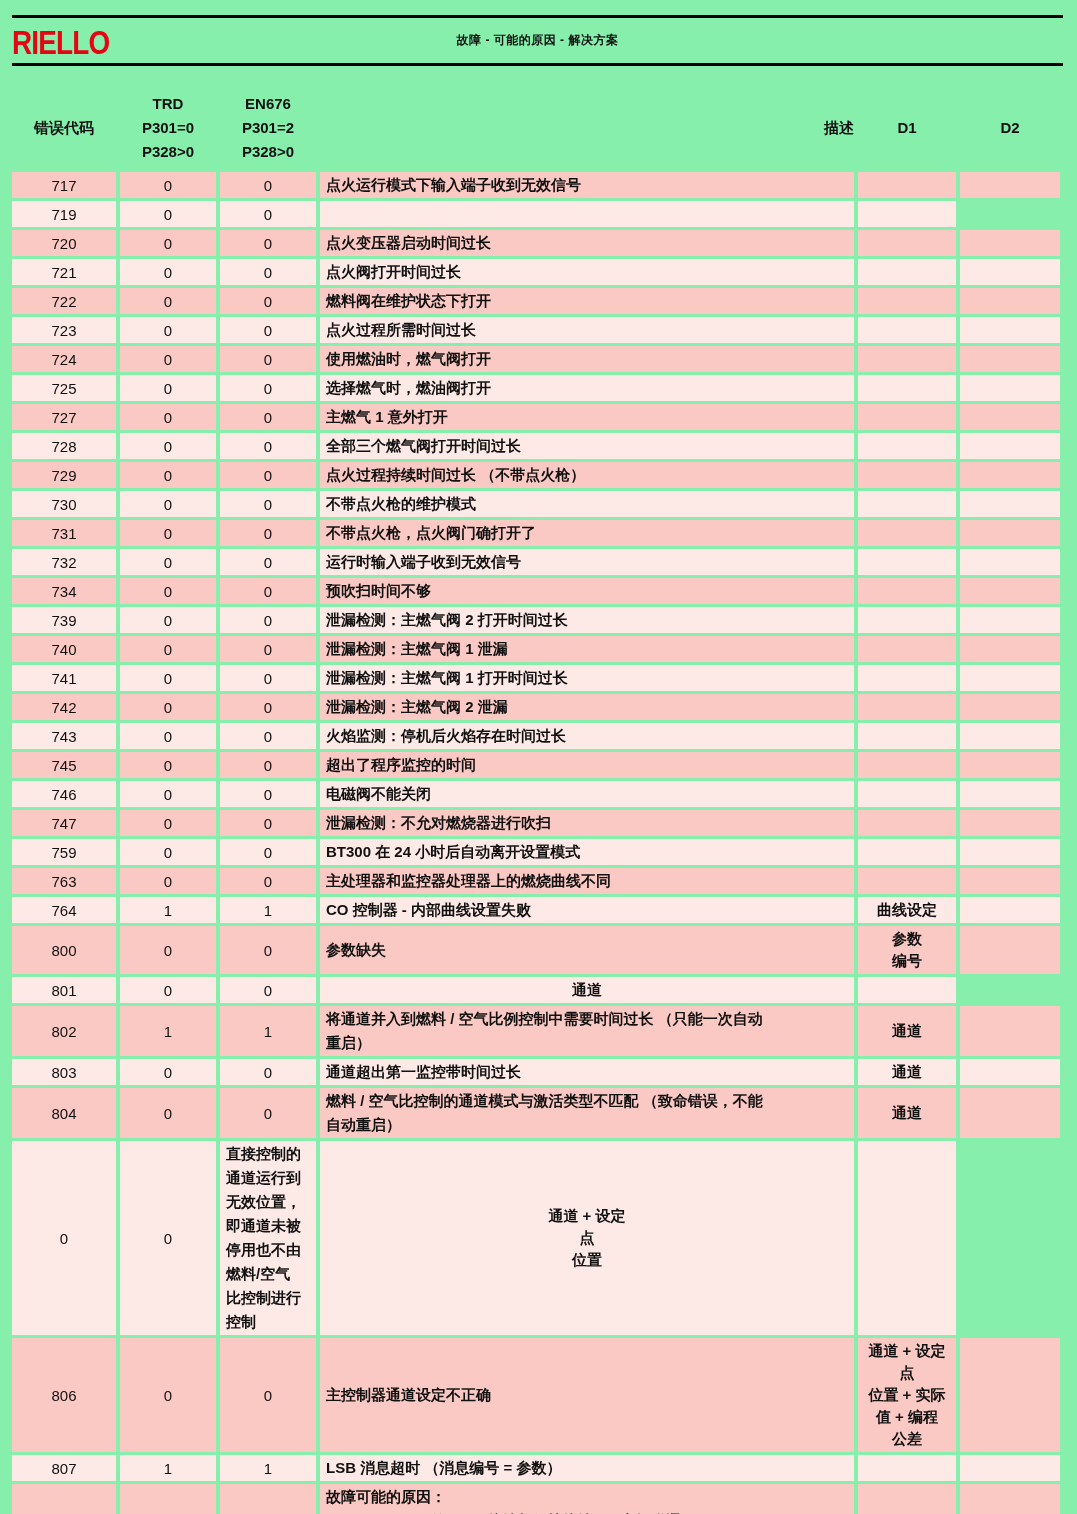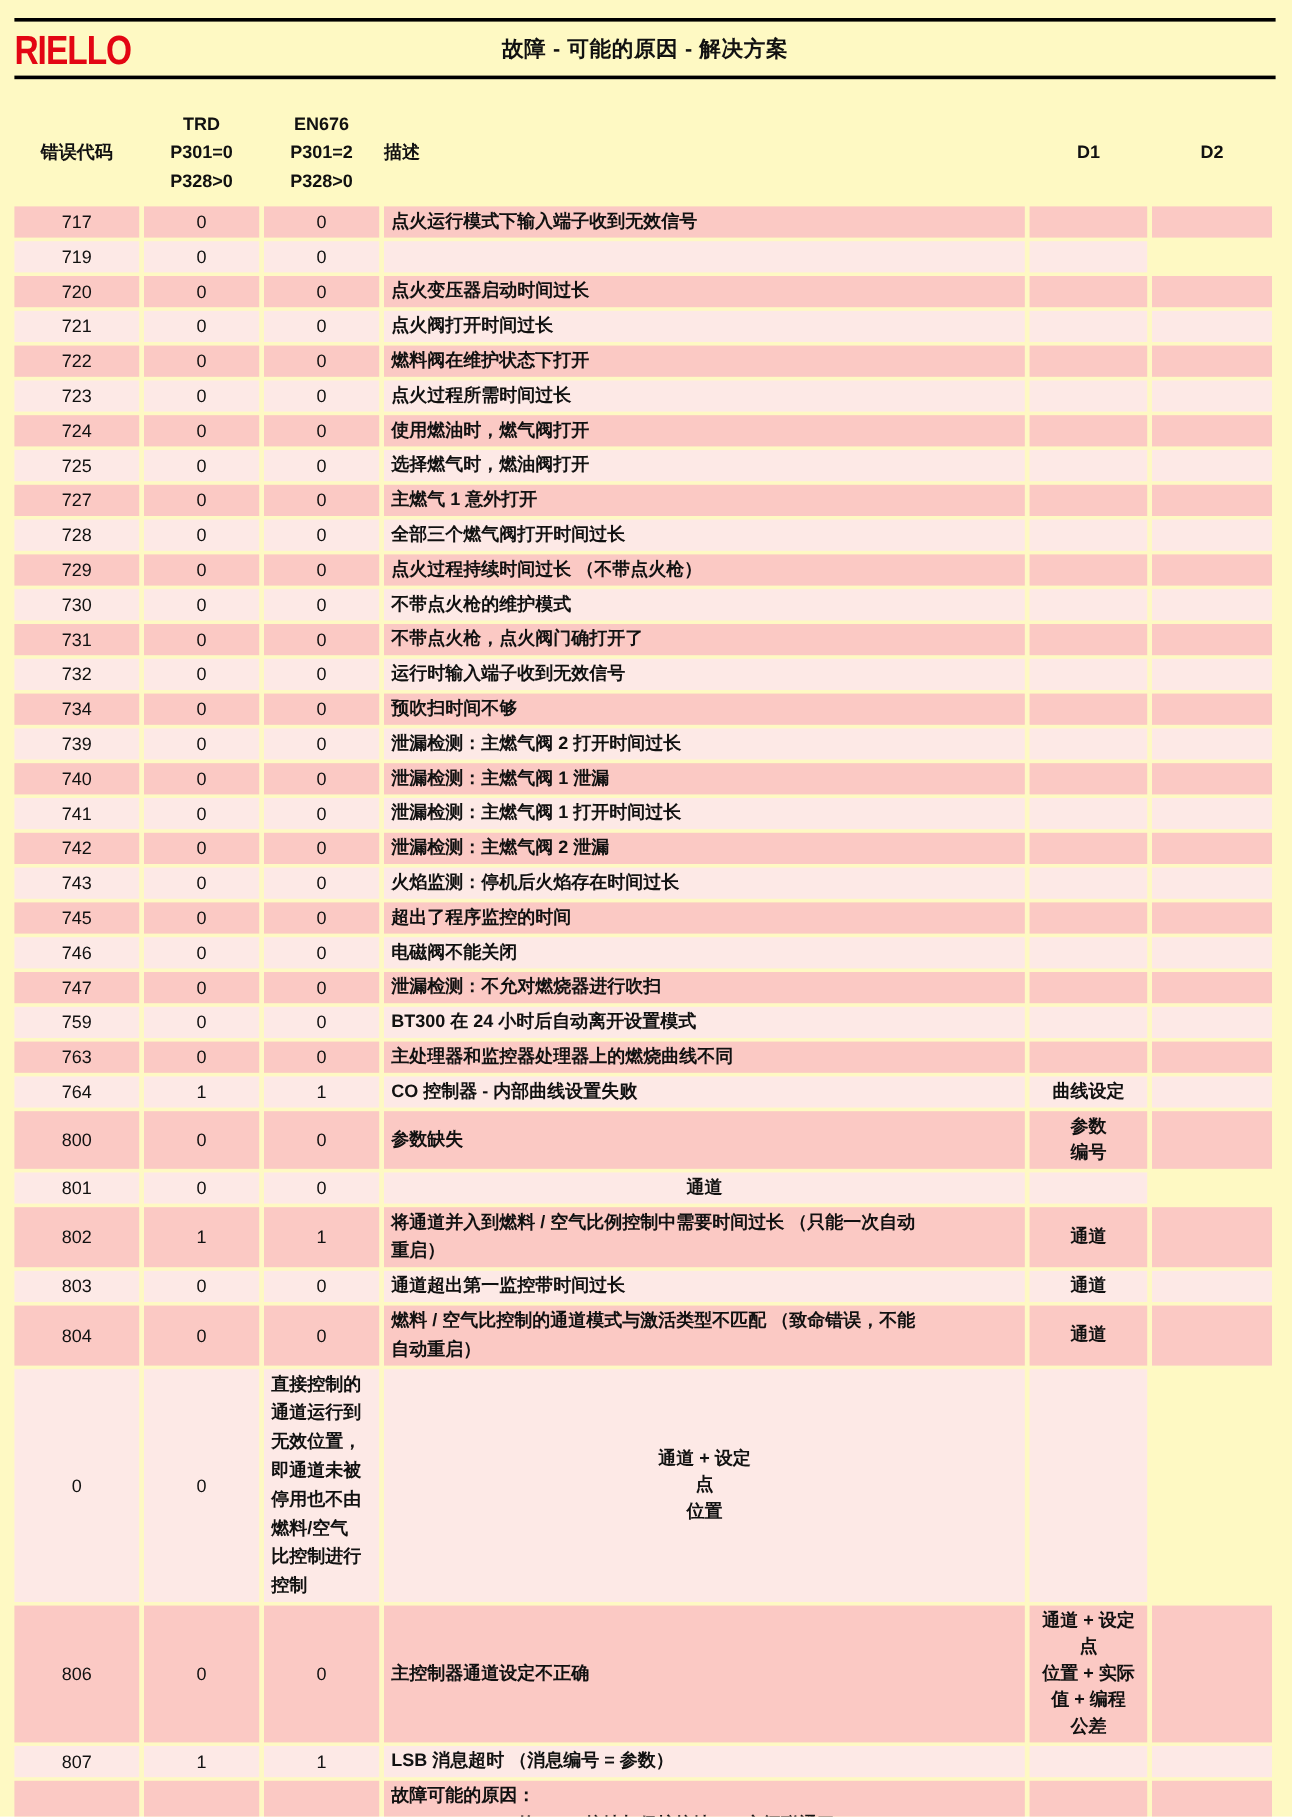--- a/index.html
+++ b/index.html
@@ -1,21 +1,21 @@
 <!DOCTYPE html>
 <html><head>
 <meta charset="utf-8">
 <style>
   * { margin: 0; padding: 0; box-sizing: border-box; }
   html, body { background: #ffffff; }
   .page {
     position: relative;
     width: 1077px;
     height: 1514px;
-    background: #fef9c3;
+    background: #86efac;
     font-family: "Liberation Sans", sans-serif;
     color: #111111;
     overflow: hidden;
   }
   .inner { margin: 0 12px; width: 1051px; }
 
   .rule { height: 3px; background: #000000; }
   .rule.top { margin-top: 15px; }
   .rule.under-title { margin-top: 0; }
 
@@ -32,40 +32,40 @@
     letter-spacing: -1px;
     transform: scaleX(0.82);
     transform-origin: left center;
     line-height: 1;
     margin-top: 2px;
   }
   .doc-title {
     position: absolute;
     left: 0; right: 0;
     text-align: center;
-    font-size: 18px;
+    font-size: 12px;
     font-weight: bold;
     letter-spacing: 0.5px;
   }
 
   .grid-cols {
     display: grid;
     grid-template-columns: 104px 96px 96px 534px 98px 100px;
     column-gap: 4px;
   }
 
   .thead {
     margin-top: 26px;
     margin-bottom: 8px;
     font-weight: bold;
     font-size: 15px;
     align-items: center;
   }
   .thead .h { white-space: pre-line; text-align: center; line-height: 24px; }
-  .thead .h.left { text-align: left; }
+  .thead .h.left { text-align: right; }
 
   .rows { display: flex; flex-direction: column; row-gap: 3px; }
   .trow { align-items: stretch; }
   .trow .cell {
     min-height: 26px;
     display: flex;
     align-items: center;
     font-size: 15px;
     line-height: 23px;
   }

